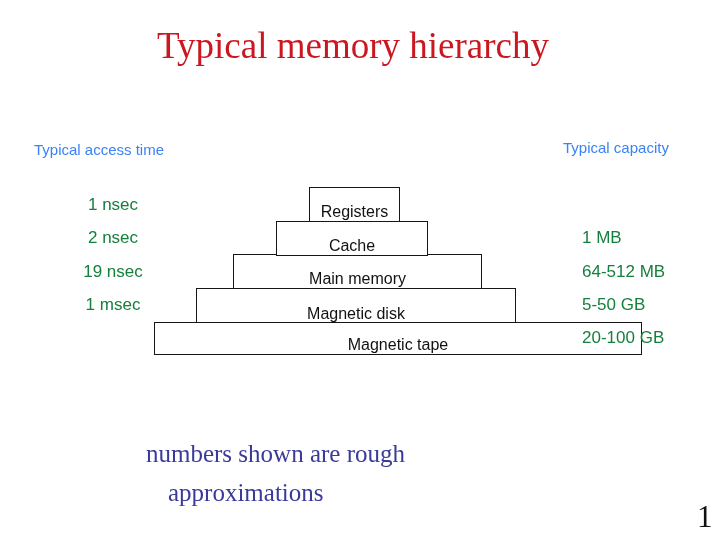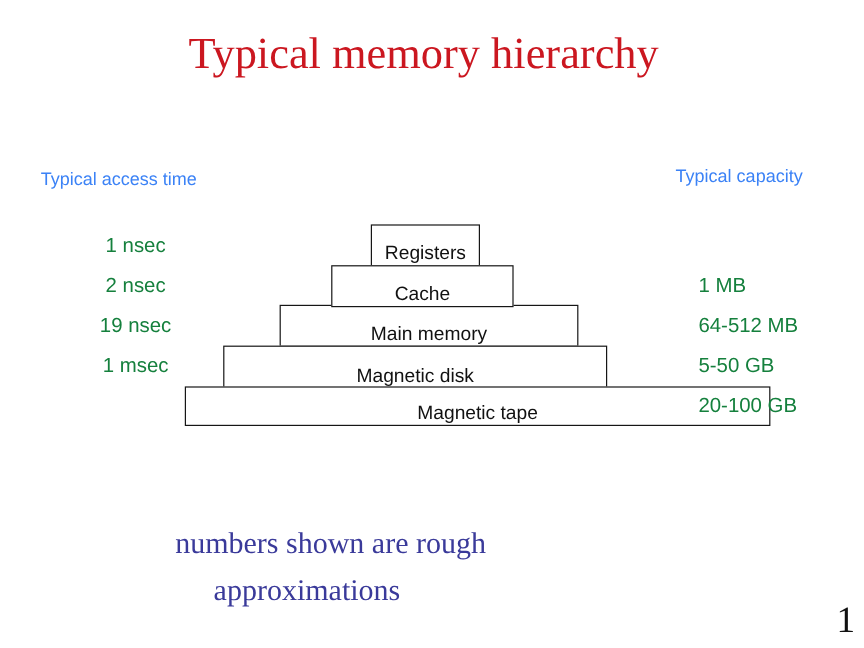--- a/index.html
+++ b/index.html
@@ -60,21 +60,21 @@
   .capacity-label { width: 140px; justify-content: flex-start; }
 
   .caption-line {
     position: absolute;
     font-family: "Liberation Serif", serif;
     font-size: 25px;
     color: #3a3a9a;
     white-space: nowrap;
   }
   .caption-1 { left: 146px; top: 440px; }
-  .caption-2 { left: 178px; top: 479px; }
+  .caption-2 { left: 168px; top: 479px; }
 
   .page-number {
     position: absolute;
     left: 697px;
     top: 499px;
     font-family: "Liberation Serif", serif;
     font-size: 31px;
     color: #111111;
   }
 </style>
@@ -95,21 +95,21 @@
 
   <div class="pyr-box" style="left:309px; top:187px;   width:91px;  height:35px;">
     <span>Registers</span>
   </div>
   <div class="pyr-box" style="left:233px; top:254px;   width:249px; height:35px;">
     <span>Main memory</span>
   </div>
   <div class="pyr-box" style="left:276px; top:220.5px; width:152px; height:35px;">
     <span>Cache</span>
   </div>
-  <div class="pyr-box" style="left:186px; top:287.5px; width:320px; height:36px;">
+  <div class="pyr-box" style="left:196px; top:287.5px; width:320px; height:36px;">
     <span>Magnetic disk</span>
   </div>
   <div class="pyr-box" style="left:154px; top:321.5px; width:488px; height:33px;">
     <span>Magnetic tape</span>
   </div>
 
   <div class="side-label capacity-label" style="left:582px; top:220px; height:35px;">1 MB</div>
   <div class="side-label capacity-label" style="left:582px; top:254px; height:35px;">64-512 MB</div>
   <div class="side-label capacity-label" style="left:582px; top:287px; height:36px;">5-50 GB</div>
   <div class="side-label capacity-label" style="left:582px; top:321px; height:33px;">20-100 GB</div>

